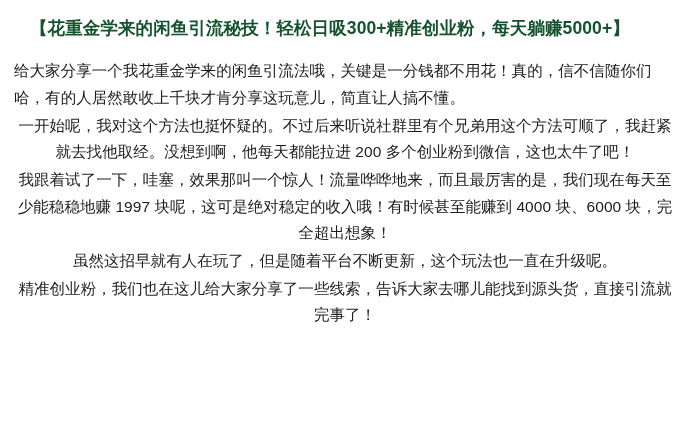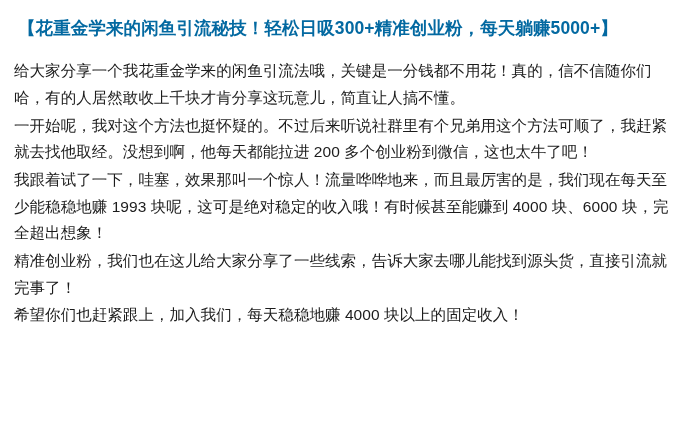--- a/index.html
+++ b/index.html
@@ -19,50 +19,51 @@
     width: 692px;
     height: 432px;
     box-sizing: border-box;
     padding: 14px 16px 0 14px;
   }
   .title {
     font-size: 17.5px;
     font-weight: 700;
     line-height: 1.62;
     letter-spacing: 0.1px;
-    color: #0369a1;
-    margin: 0 0 16px 4px;
+    color: #14532d;
+    margin: 0 0 16px 16px;
     word-break: break-all;
   }
   .body-block {
     margin: 0;
   }
   .para {
     font-size: 15.5px;
     line-height: 1.72;
     color: #1c1c1c;
     margin: 0;
     word-break: break-all;
     letter-spacing: 0.05px;
   }
   .para + .para {
     margin-top: 1px;
+    text-align: center;
   }
   .para-lead {
     margin-bottom: 0;
   }
 </style>
 </head>
 <body>
 
 <div class="page">
 
   <h1 class="title">【花重金学来的闲鱼引流秘技！轻松日吸300+精准创业粉，每天躺赚5000+】</h1>
 
   <div class="body-block">
     <p class="para para-lead">给大家分享一个我花重金学来的闲鱼引流法哦，关键是一分钱都不用花！真的，信不信随你们哈，有的人居然敢收上千块才肯分享这玩意儿，简直让人搞不懂。</p>
     <p class="para">一开始呢，我对这个方法也挺怀疑的。不过后来听说社群里有个兄弟用这个方法可顺了，我赶紧就去找他取经。没想到啊，他每天都能拉进 200 多个创业粉到微信，这也太牛了吧！</p>
-    <p class="para">我跟着试了一下，哇塞，效果那叫一个惊人！流量哗哗地来，而且最厉害的是，我们现在每天至少能稳稳地赚 1993 块呢，这可是绝对稳定的收入哦！有时候甚至能赚到 4000 块、6000 块，完全超出想象！</p>
+    <p class="para">我跟着试了一下，哇塞，效果那叫一个惊人！流量哗哗地来，而且最厉害的是，我们现在每天至少能稳稳地赚 1997 块呢，这可是绝对稳定的收入哦！有时候甚至能赚到 4000 块、6000 块，完全超出想象！</p>
+    <p class="para">虽然这招早就有人在玩了，但是随着平台不断更新，这个玩法也一直在升级呢。</p>
     <p class="para">精准创业粉，我们也在这儿给大家分享了一些线索，告诉大家去哪儿能找到源头货，直接引流就完事了！</p>
-    <p class="para">希望你们也赶紧跟上，加入我们，每天稳稳地赚 4000 块以上的固定收入！</p>
   </div>
 
 </div>
 
 </body></html>

